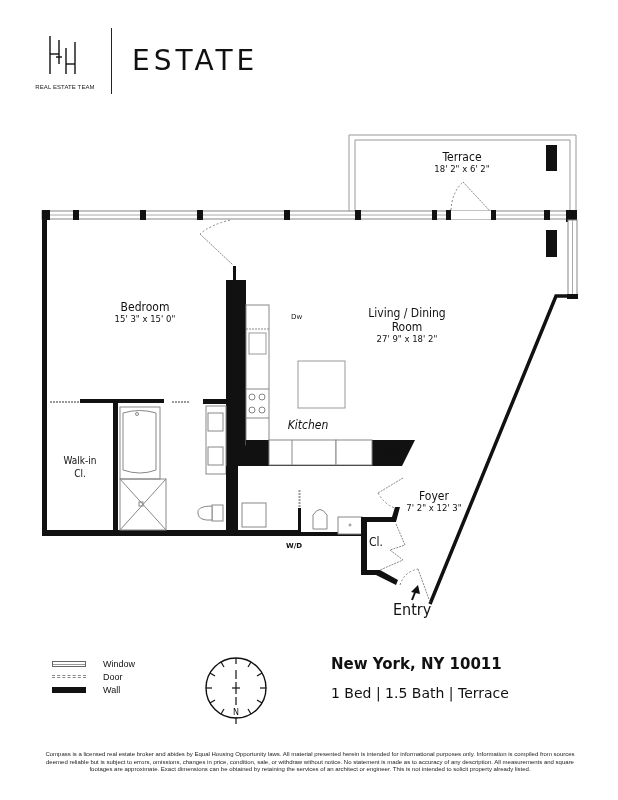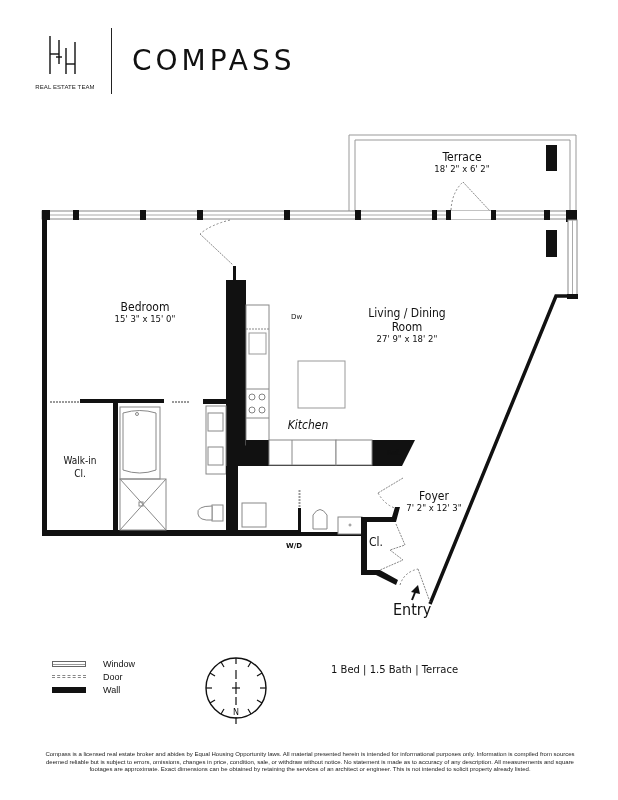--- a/index.html
+++ b/index.html
@@ -18,41 +18,41 @@
   .legend-row { display:flex; align-items:center; height:13px; }
   .legend-swatch { width:34px; height:6px; margin-right:17px; box-sizing:border-box; }
   .sw-window { border:1px solid #666; background:#fff; position:relative; }
   .sw-window::after { content:""; position:absolute; left:0; right:0; top:2px; height:0; border-top:1px solid #999; }
   .sw-door { height:3px; border-top:1px dashed #888; border-bottom:1px dashed #888; }
   .sw-wall { background:#111; }
   .legend-label { font-size:9px; color:#111; }
   .compass-rose { position:absolute; left:203px; top:655px; width:66px; height:70px; }
   .address { position:absolute; left:331px; top:654px; }
   .addr-line { font-family:"DejaVu Sans", sans-serif; font-weight:bold; font-size:15px; line-height:21px; color:#111; white-space:nowrap; }
-  .features { font-family:"DejaVu Sans", sans-serif; font-size:10px; margin-top:10px; color:#111; }
+  .features { font-family:"DejaVu Sans", sans-serif; font-size:14px; margin-top:10px; color:#111; }
   .disclaimer { position:absolute; left:34px; top:751px; width:552px; font-size:6px; line-height:7.5px; text-align:center; color:#222; }
 </style>
 </head>
 <body>
 
 <div class="header">
   <svg class="hh-logo" viewBox="0 0 52 52">
     <g stroke="#111" stroke-width="1.4" fill="none">
       <line x1="12" y1="2" x2="12" y2="40"></line>
       <line x1="12" y1="20" x2="21" y2="20"></line>
       <line x1="21" y1="6" x2="21" y2="30"></line>
       <line x1="18" y1="23" x2="24" y2="23"></line>
       <line x1="28" y1="14" x2="28" y2="40"></line>
       <line x1="28" y1="30" x2="37" y2="30"></line>
       <line x1="37" y1="8" x2="37" y2="40"></line>
     </g>
   </svg>
   <div class="hh-tag">REAL ESTATE TEAM</div>
   <div class="divider"></div>
-  <div class="compass">COMPASS</div>
+  <div class="compass">ESTATE</div>
 </div>
 
 <svg class="plan" viewBox="0 0 618 640" xmlns="http://www.w3.org/2000/svg">
 
   <g fill="none" stroke="#999" stroke-width="1">
     <polyline points="349,212 349,135 576,135 576,212"></polyline>
     <polyline points="355,212 355,140 570,140 570,212"></polyline>
   </g>
 
   <g>
@@ -265,16 +265,17 @@
     <line x1="33" y1="15" x2="33" y2="24"></line>
     <line x1="33" y1="27" x2="33" y2="39"></line>
     <line x1="33" y1="42" x2="33" y2="50"></line>
     <line x1="29" y1="33" x2="37" y2="33"></line>
     <line x1="33" y1="62" x2="33" y2="69"></line>
   </g>
   <text x="33" y="60" text-anchor="middle" font-size="8" font-family="DejaVu Sans, sans-serif" fill="#111">N</text>
 </svg>
 
 <div class="address">
+  <div class="addr-line">New York, NY 10011</div>
   <div class="features">1 Bed | 1.5 Bath | Terrace</div>
 </div>
 
 <div class="disclaimer">Compass is a licensed real estate broker and abides by Equal Housing Opportunity laws. All material presented herein is intended for informational purposes only. Information is compiled from sources deemed reliable but is subject to errors, omissions, changes in price, condition, sale, or withdraw without notice. No statement is made as to accuracy of any description. All measurements and square footages are approximate. Exact dimensions can be obtained by retaining the services of an architect or engineer. This is not intended to solicit property already listed.</div>
 
 </body></html>

